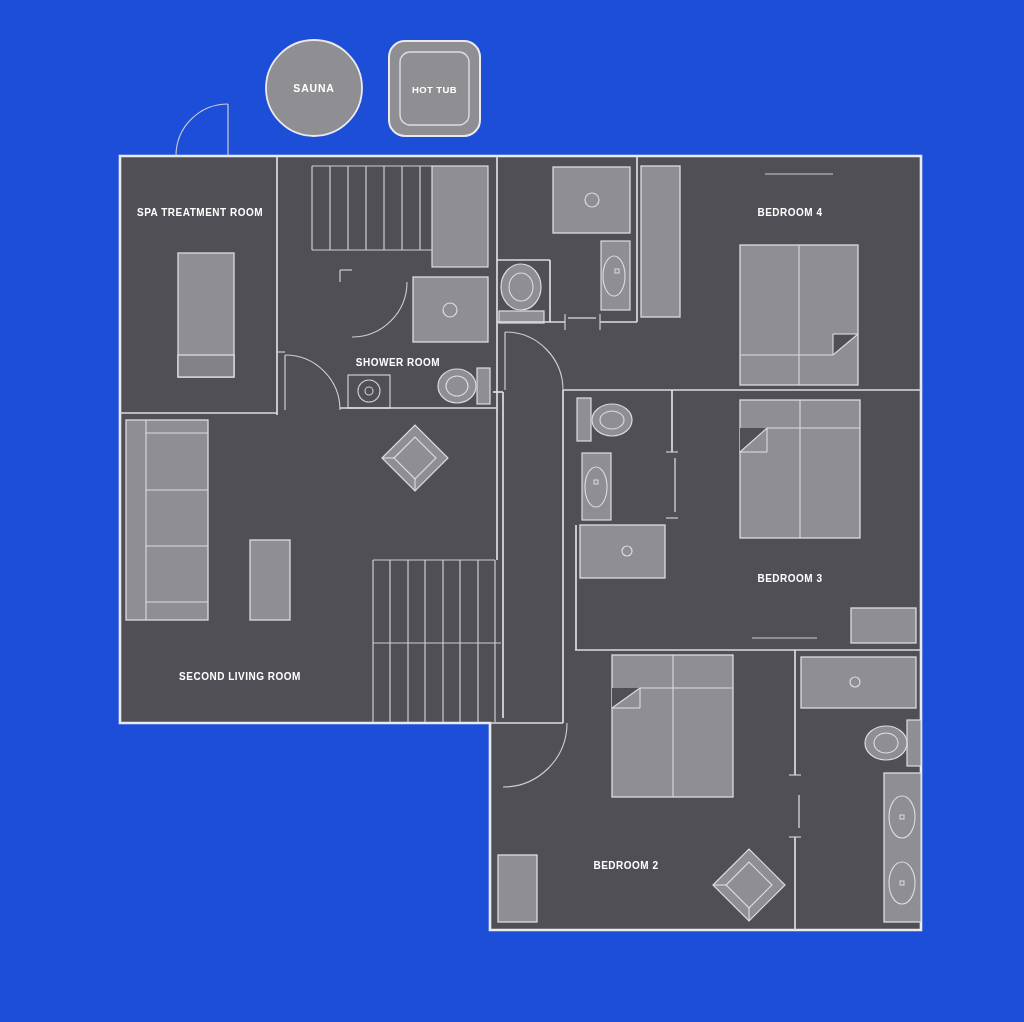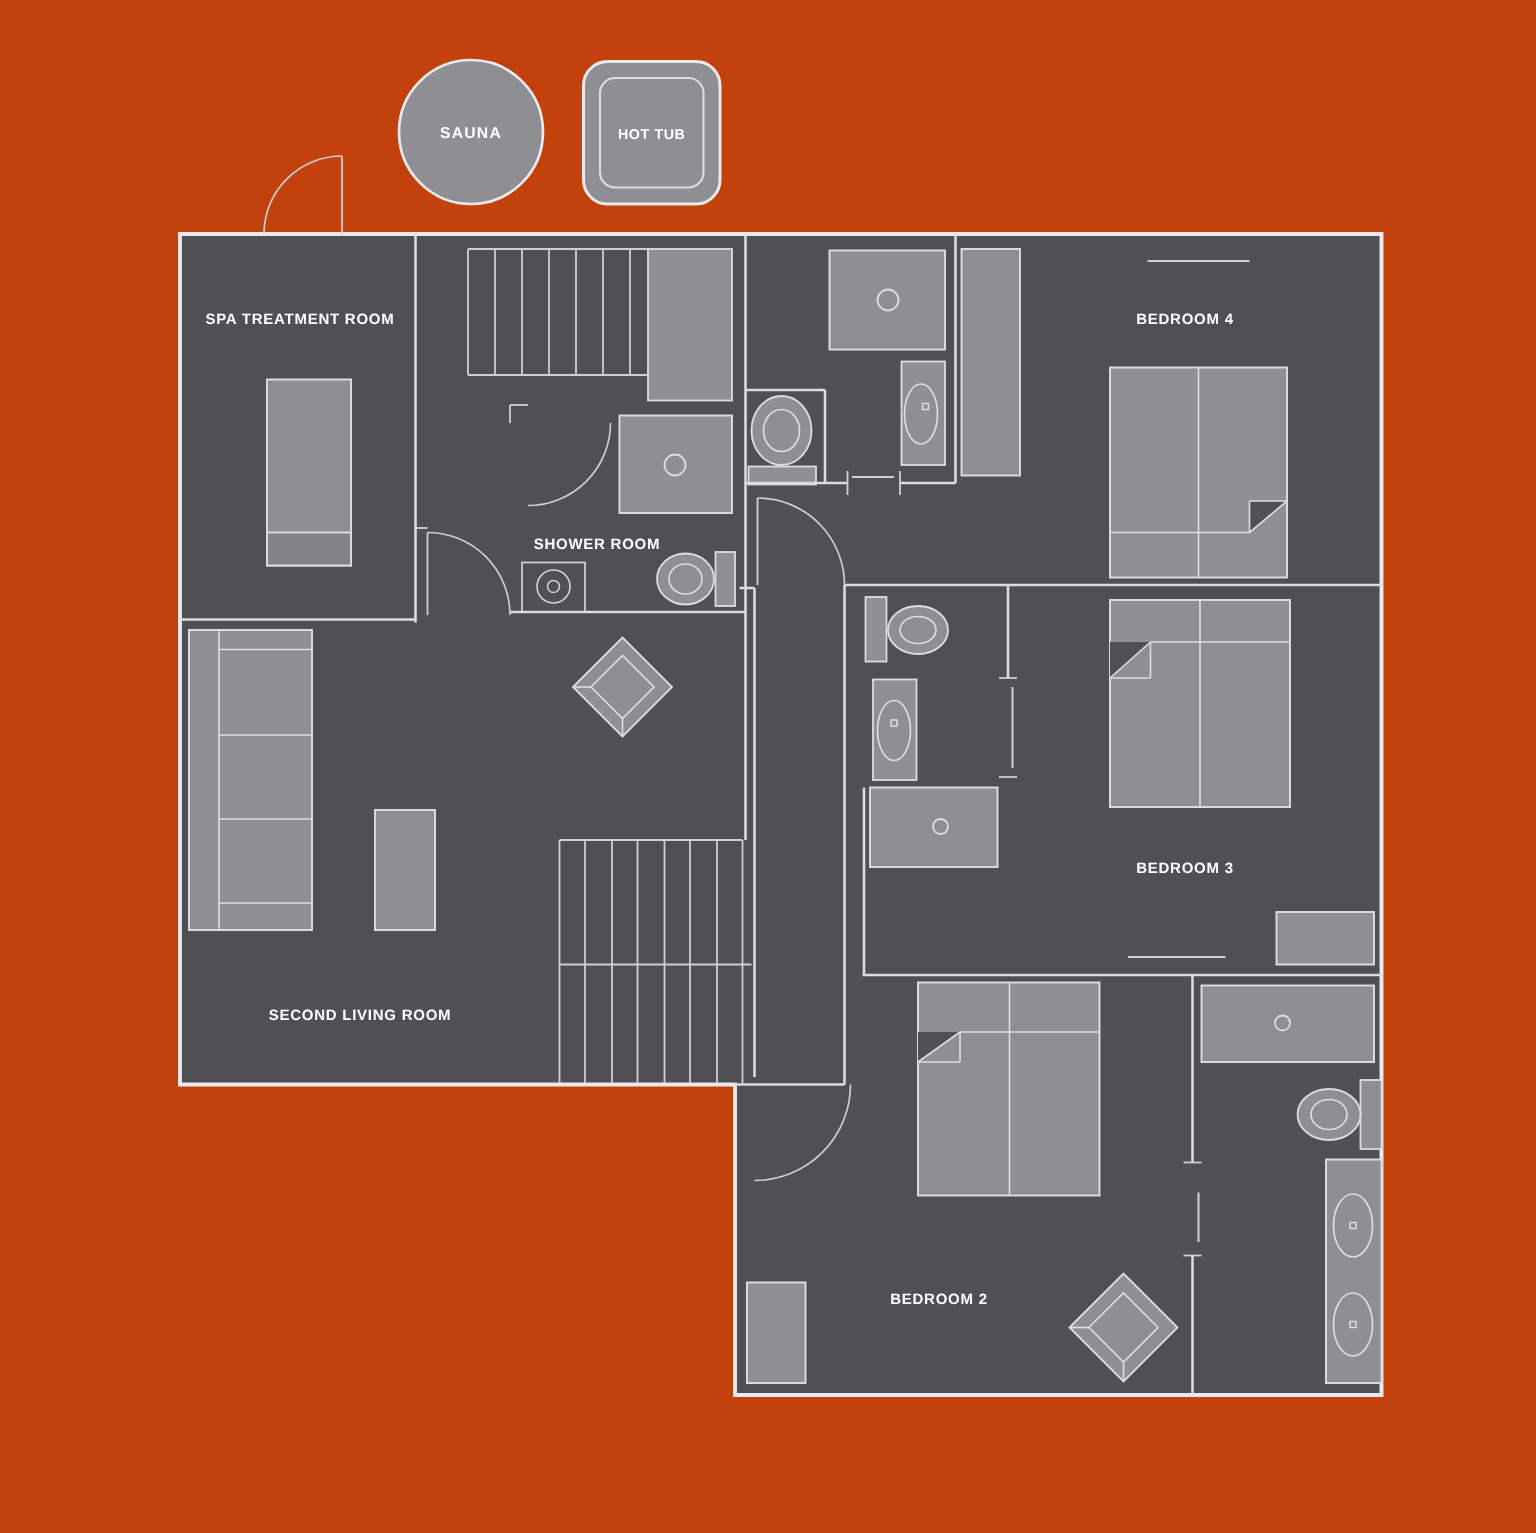--- a/index.html
+++ b/index.html
@@ -1,16 +1,16 @@
 <!DOCTYPE html>
 <html><head>
 <meta charset="utf-8">
 <style>
   html,body{margin:0;padding:0;background:#0a0a0c;}
-  .stage{position:relative;width:1024px;height:1022px;background:#c2410c;overflow:hidden;}
+  .stage{position:relative;width:1024px;height:1022px;background:#1d4ed8;overflow:hidden;}
   svg{display:block;}
   text{font-family:"Liberation Sans", sans-serif;}
 </style>
 </head>
 <body>
 
 <div class="stage">
   <svg width="1024" height="1022" viewBox="0 0 1024 1022">
       <path d="M120,156 L921,156 L921,930 L490,930 L490,723 L120,723 Z" fill="#504f55" stroke="#eaeaed" stroke-width="2.6"></path>
       <rect x="432" y="166" width="56" height="101" fill="#8f8e93" stroke="#dddce1" stroke-width="1.2"></rect>

